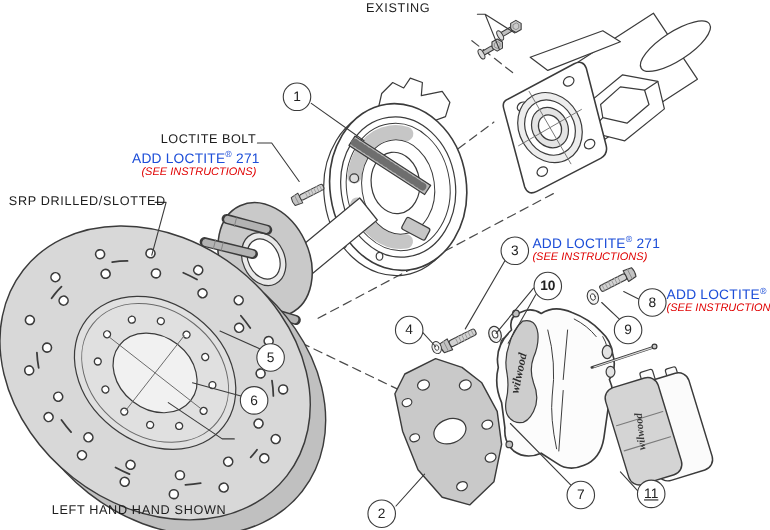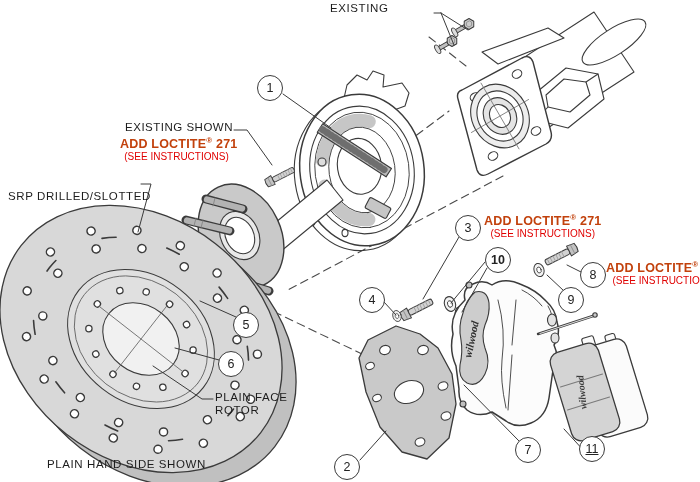--- a/index.html
+++ b/index.html
@@ -3,23 +3,23 @@
 <meta charset="utf-8">
 <style>
   html,body{margin:0;padding:0;background:#fff;}
   .stage{position:relative;width:700px;height:482px;background:#ffffff;overflow:hidden;
          font-family:"Liberation Sans",sans-serif;}
   .stage svg{position:absolute;left:0;top:0;}
   .lbl{position:absolute;font-size:11.5px;line-height:13px;color:#1d1d1d;
        letter-spacing:.6px;white-space:nowrap;}
   .note{position:absolute;white-space:nowrap;}
   .note .black-line{font-size:11.5px;line-height:14px;color:#1d1d1d;letter-spacing:.5px;}
-  .note .note-bold{font-weight:bold;font-size:12.5px;line-height:14px;color:#c2410c;letter-spacing:.2px;}
+  .note .note-bold{font-weight:normal;font-size:12.5px;line-height:14px;color:#1d4ed8;letter-spacing:.2px;}
   .note .note-bold sup{font-size:8px;}
-  .note .note-italic{font-size:10px;line-height:12px;color:#e00000;text-align:center;}
+  .note .note-italic{font-style:italic;font-size:10px;line-height:12px;color:#e00000;}
   .note.align-right{text-align:right;}
   .callout{position:absolute;width:26px;height:26px;border:1.4px solid #3b3b3b;border-radius:50%;
            background:#fff;display:flex;align-items:center;justify-content:center;
            font-size:12.5px;color:#222;box-sizing:border-box;}
 </style>
 </head>
 <body>
 
 <div class="stage">
 
@@ -247,50 +247,46 @@
     <path d="M219,360 L175,348"></path>
     <path d="M519,441 L464,385"></path>
     <path d="M581,272 L567,265"></path>
     <path d="M564,291 L547,275"></path>
     <path d="M485,262 L451,303 M487,268 L462,312"></path>
     <path d="M585,452 L564,429"></path>
   </g>
 </g>
 </svg>
 
-<div class="lbl" style="left:330px;top:2px;width:104px;text-align:left;">
+<div class="lbl" style="left:310px;top:2px;width:104px;text-align:center;">
   <div>EXISTING</div>
 </div>
 
 <div class="note align-right" style="left:120px;top:120px;width:113px;">
-  <div class="black-line">EXISTING SHOWN</div>
+  <div class="black-line">LOCTITE BOLT</div>
   <div class="note-bold"><span>ADD LOCTITE</span><sup>®</sup><span> 271</span></div>
   <div class="note-italic">(SEE INSTRUCTIONS)</div>
 </div>
 
-<div class="lbl" style="left:8px;top:177px;width:131px;text-align:right;margin-top:13px;">
+<div class="lbl" style="left:8px;top:177px;width:131px;text-align:right;">
   <div>SRP DRILLED/SLOTTED</div>
 </div>
 
 <div class="note" style="left:484px;top:211px;">
   <div class="note-bold"><span>ADD LOCTITE</span><sup>®</sup><span> 271</span></div>
   <div class="note-italic">(SEE INSTRUCTIONS)</div>
 </div>
 
 <div class="note" style="left:606px;top:258px;">
   <div class="note-bold"><span>ADD LOCTITE</span><sup>®</sup><span> 271</span></div>
   <div class="note-italic">(SEE INSTRUCTIONS)</div>
 </div>
 
-<div class="lbl" style="left:215px;top:391px;">
-  <div>PLAIN FACE</div>
-  <div>ROTOR</div>
-</div>
-
-<div class="lbl" style="left:47px;top:458px;">PLAIN HAND SIDE SHOWN</div>
+
+<div class="lbl" style="left:47px;top:458px;">LEFT HAND HAND SHOWN</div>
 
 <div class="callout" style="left:257px;top:75px;">1</div>
 <div class="callout" style="left:334px;top:454px;">2</div>
 <div class="callout" style="left:455px;top:215px;">3</div>
 <div class="callout" style="left:359px;top:287px;">4</div>
 <div class="callout" style="left:233px;top:312px;">5</div>
 <div class="callout" style="left:218px;top:351px;">6</div>
 <div class="callout" style="left:515px;top:437px;">7</div>
 <div class="callout" style="left:580px;top:262px;">8</div>
 <div class="callout" style="left:558px;top:287px;">9</div>

